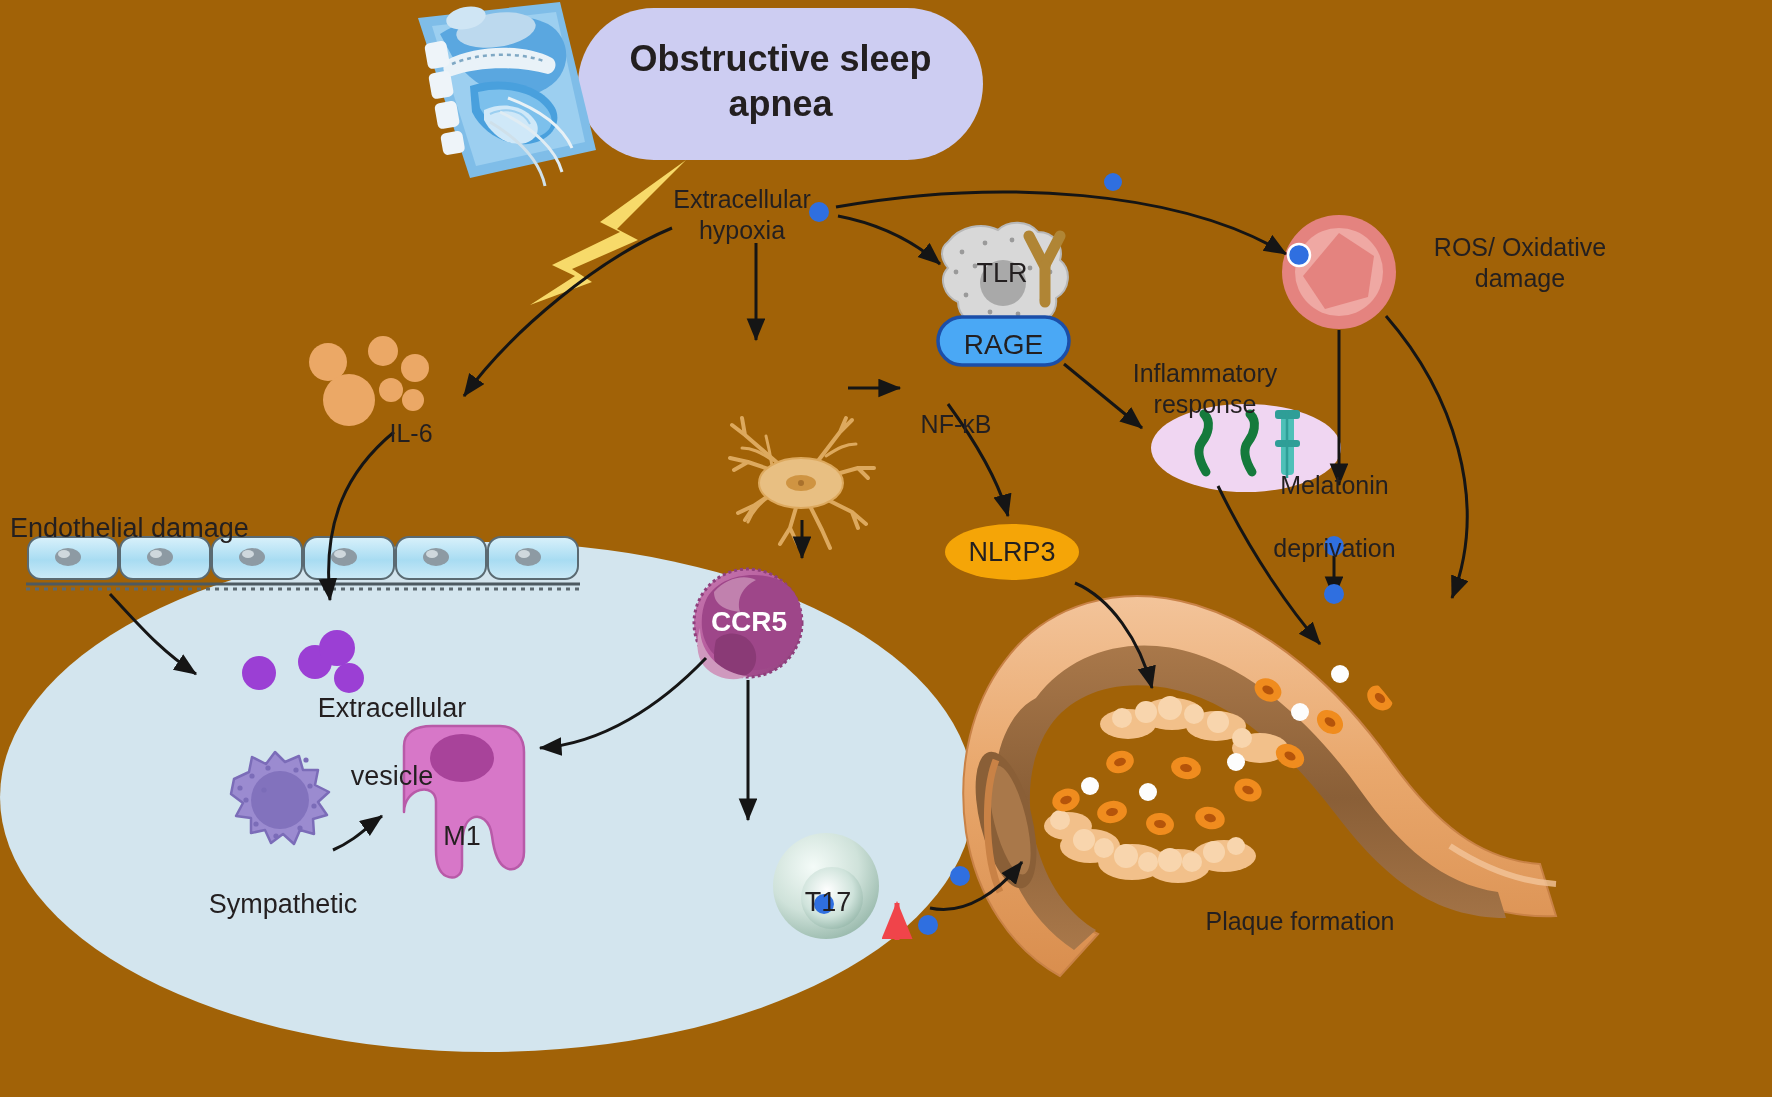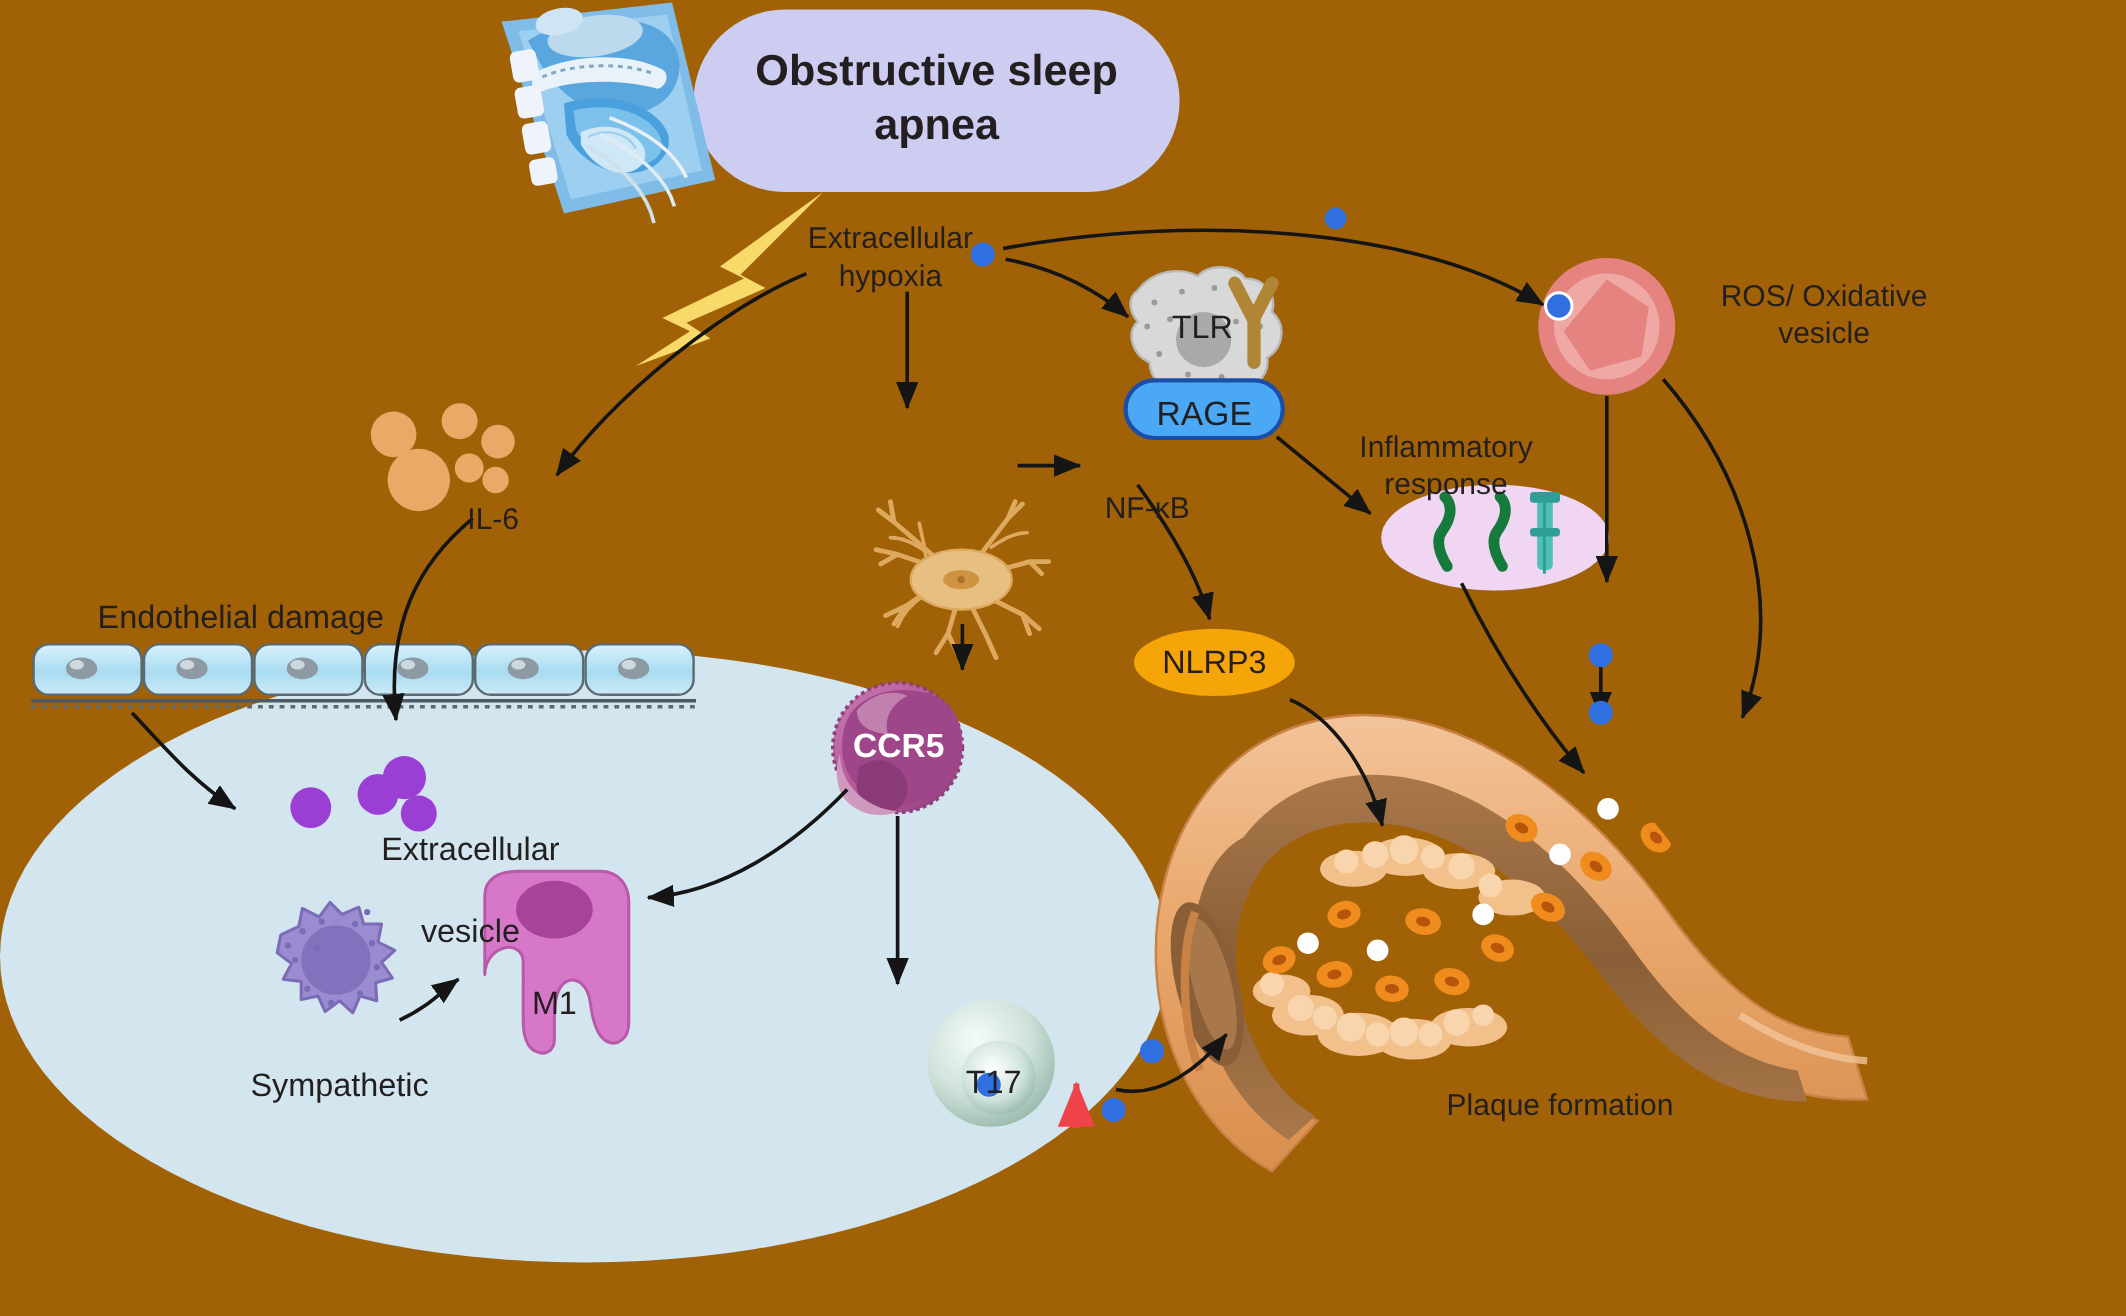--- a/index.html
+++ b/index.html
@@ -404,31 +404,34 @@
 
 
   <div class="lbl" style="left:896px;top:373px;width:120px;font-size:25px;margin-top:36px;">NF-κB</div>
 
   <div class="lbl" style="left:945px;top:536px;width:134px;font-size:27px;">NLRP3</div>
 
   <div class="lbl" style="left:1090px;top:358px;width:230px;font-size:25px;">Inflammatory
 response</div>
 
   <div class="lbl" style="left:1410px;top:232px;width:220px;font-size:25px;">ROS/ Oxidative
+damage</div>
+
+  <div class="lbl" style="left:1232px;top:470px;width:205px;font-size:25px;">Melatonin
+
+deprivation</div>
+
+  <div class="lbl" style="left:366px;top:418px;width:90px;font-size:25px;">IL-6</div>
+
+  <div class="lbl" style="left:10px;top:512px;width:310px;font-size:27px;text-align:left;">Endothelial damage</div>
+
+  <div class="lbl" style="left:272px;top:692px;width:240px;font-size:27px;text-align:center;">Extracellular
+
 vesicle</div>
 
-
-  <div class="lbl" style="left:366px;top:418px;width:90px;font-size:25px;">IL-6</div>
-
-  <div class="lbl" style="left:10px;top:498px;width:310px;font-size:27px;text-align:right;">Endothelial damage</div>
-
-  <div class="lbl" style="left:272px;top:692px;width:240px;font-size:27px;text-align:center;">Extracellular
-
-vesicle</div>
-
   <div class="lbl" style="left:168px;top:888px;width:230px;font-size:27px;">Sympathetic</div>
 
   <div class="lbl" style="left:422px;top:820px;width:80px;font-size:27px;">M1</div>
 
   <div class="lbl" style="left:694px;top:604px;width:110px;font-size:28px;font-weight:bold;color:#ffffff;">CCR5</div>
 
   <div class="lbl" style="left:788px;top:886px;width:80px;font-size:27px;">T17</div>
 
   <div class="lbl" style="left:1180px;top:906px;width:240px;font-size:25px;">Plaque formation</div>
 

